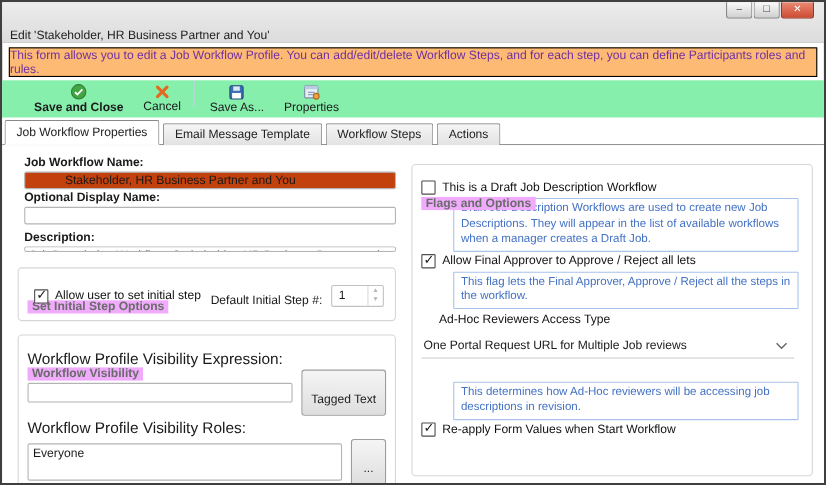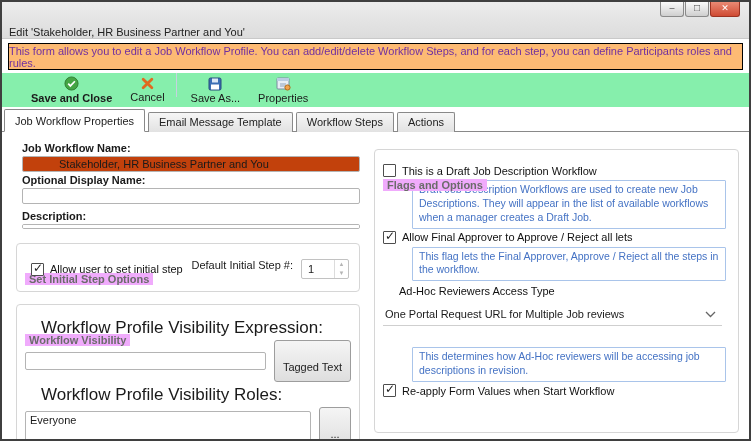--- a/index.html
+++ b/index.html
@@ -55,27 +55,27 @@
   .cb { width: 13px; height: 13px; border: 1px solid #4d4d4d; border-radius: 1px; background: #fff; margin-right: 6px; position: relative; flex: 0 0 auto; cursor: default; }
   .cb.checked::after { content: "\2713"; position: absolute; left: 1px; top: -3px; font-size: 12px; font-weight: bold; color: #212121; }
   .cbl { font-size: 11px; color: #111; }
 
   
   .isrow { display: flex; align-items: center; justify-content: space-between; padding: 3px 2px 4px 6px; }
   .spinner { display: flex; width: 48px; height: 20px; border: 1px solid #c2c2c2; border-radius: 2px; margin-left: 8px; background: #fff; }
   .spin-val { flex: 1; font-size: 11px; padding: 3px 0 0 6px; }
   .spin-arrows { width: 14px; border-left: 1px solid #dcdcdc; display: flex; flex-direction: column; }
   .spin-arrows div { flex: 1; font-size: 6px; color: #b5b5b5; text-align: center; line-height: 9px; cursor: default; }
-  .dis-lab { font-size: 11px; display: flex; align-items: flex-start; }
+  .dis-lab { font-size: 11px; display: flex; align-items: flex-end; }
 
   .notebox { border: 1px solid #000; margin-top: 7px; padding: 5px 18px; text-align: center; }
   .notebox span { color: #7030a0; font-size: 10.5px; line-height: 1.35; }
 
   
-  .vg-label { font-size: 17px; margin: 1px 0 2px 16px; }
+  .vg-label { font-size: 14px; margin: 1px 0 2px 0; }
   .vrow { display: flex; align-items: center; gap: 8px; margin-bottom: 3px; }
   .vrow .ti { margin-left: 0; flex: 1 1 auto; width: auto; }
   .btn { border: 1px solid #9d9d9d; border-radius: 3px; background: linear-gradient(#f5f5f5, #dedede); font-size: 11px; font-family: inherit; padding: 20px 8px; height: 20px; color: #222; cursor: default; flex: 0 0 auto; }
   .btn.ellip { height: 26px; width: 32px; align-self: center; }
   textarea.roles { height: 34px; }
 
   
   .flags { flex: 1 1 auto; margin-top: 9px; margin-right: 2px; padding: 14px 8px 8px 8px; display: flex; flex-direction: column; }
   .helpbox { border: 1px solid #a9c4ea; border-radius: 1px; margin: 3px 4px 2px 29px; padding: 2px 6px 3px; }
   .helpbox span { color: #4472c4; font-size: 10.5px; line-height: 1.32; }

